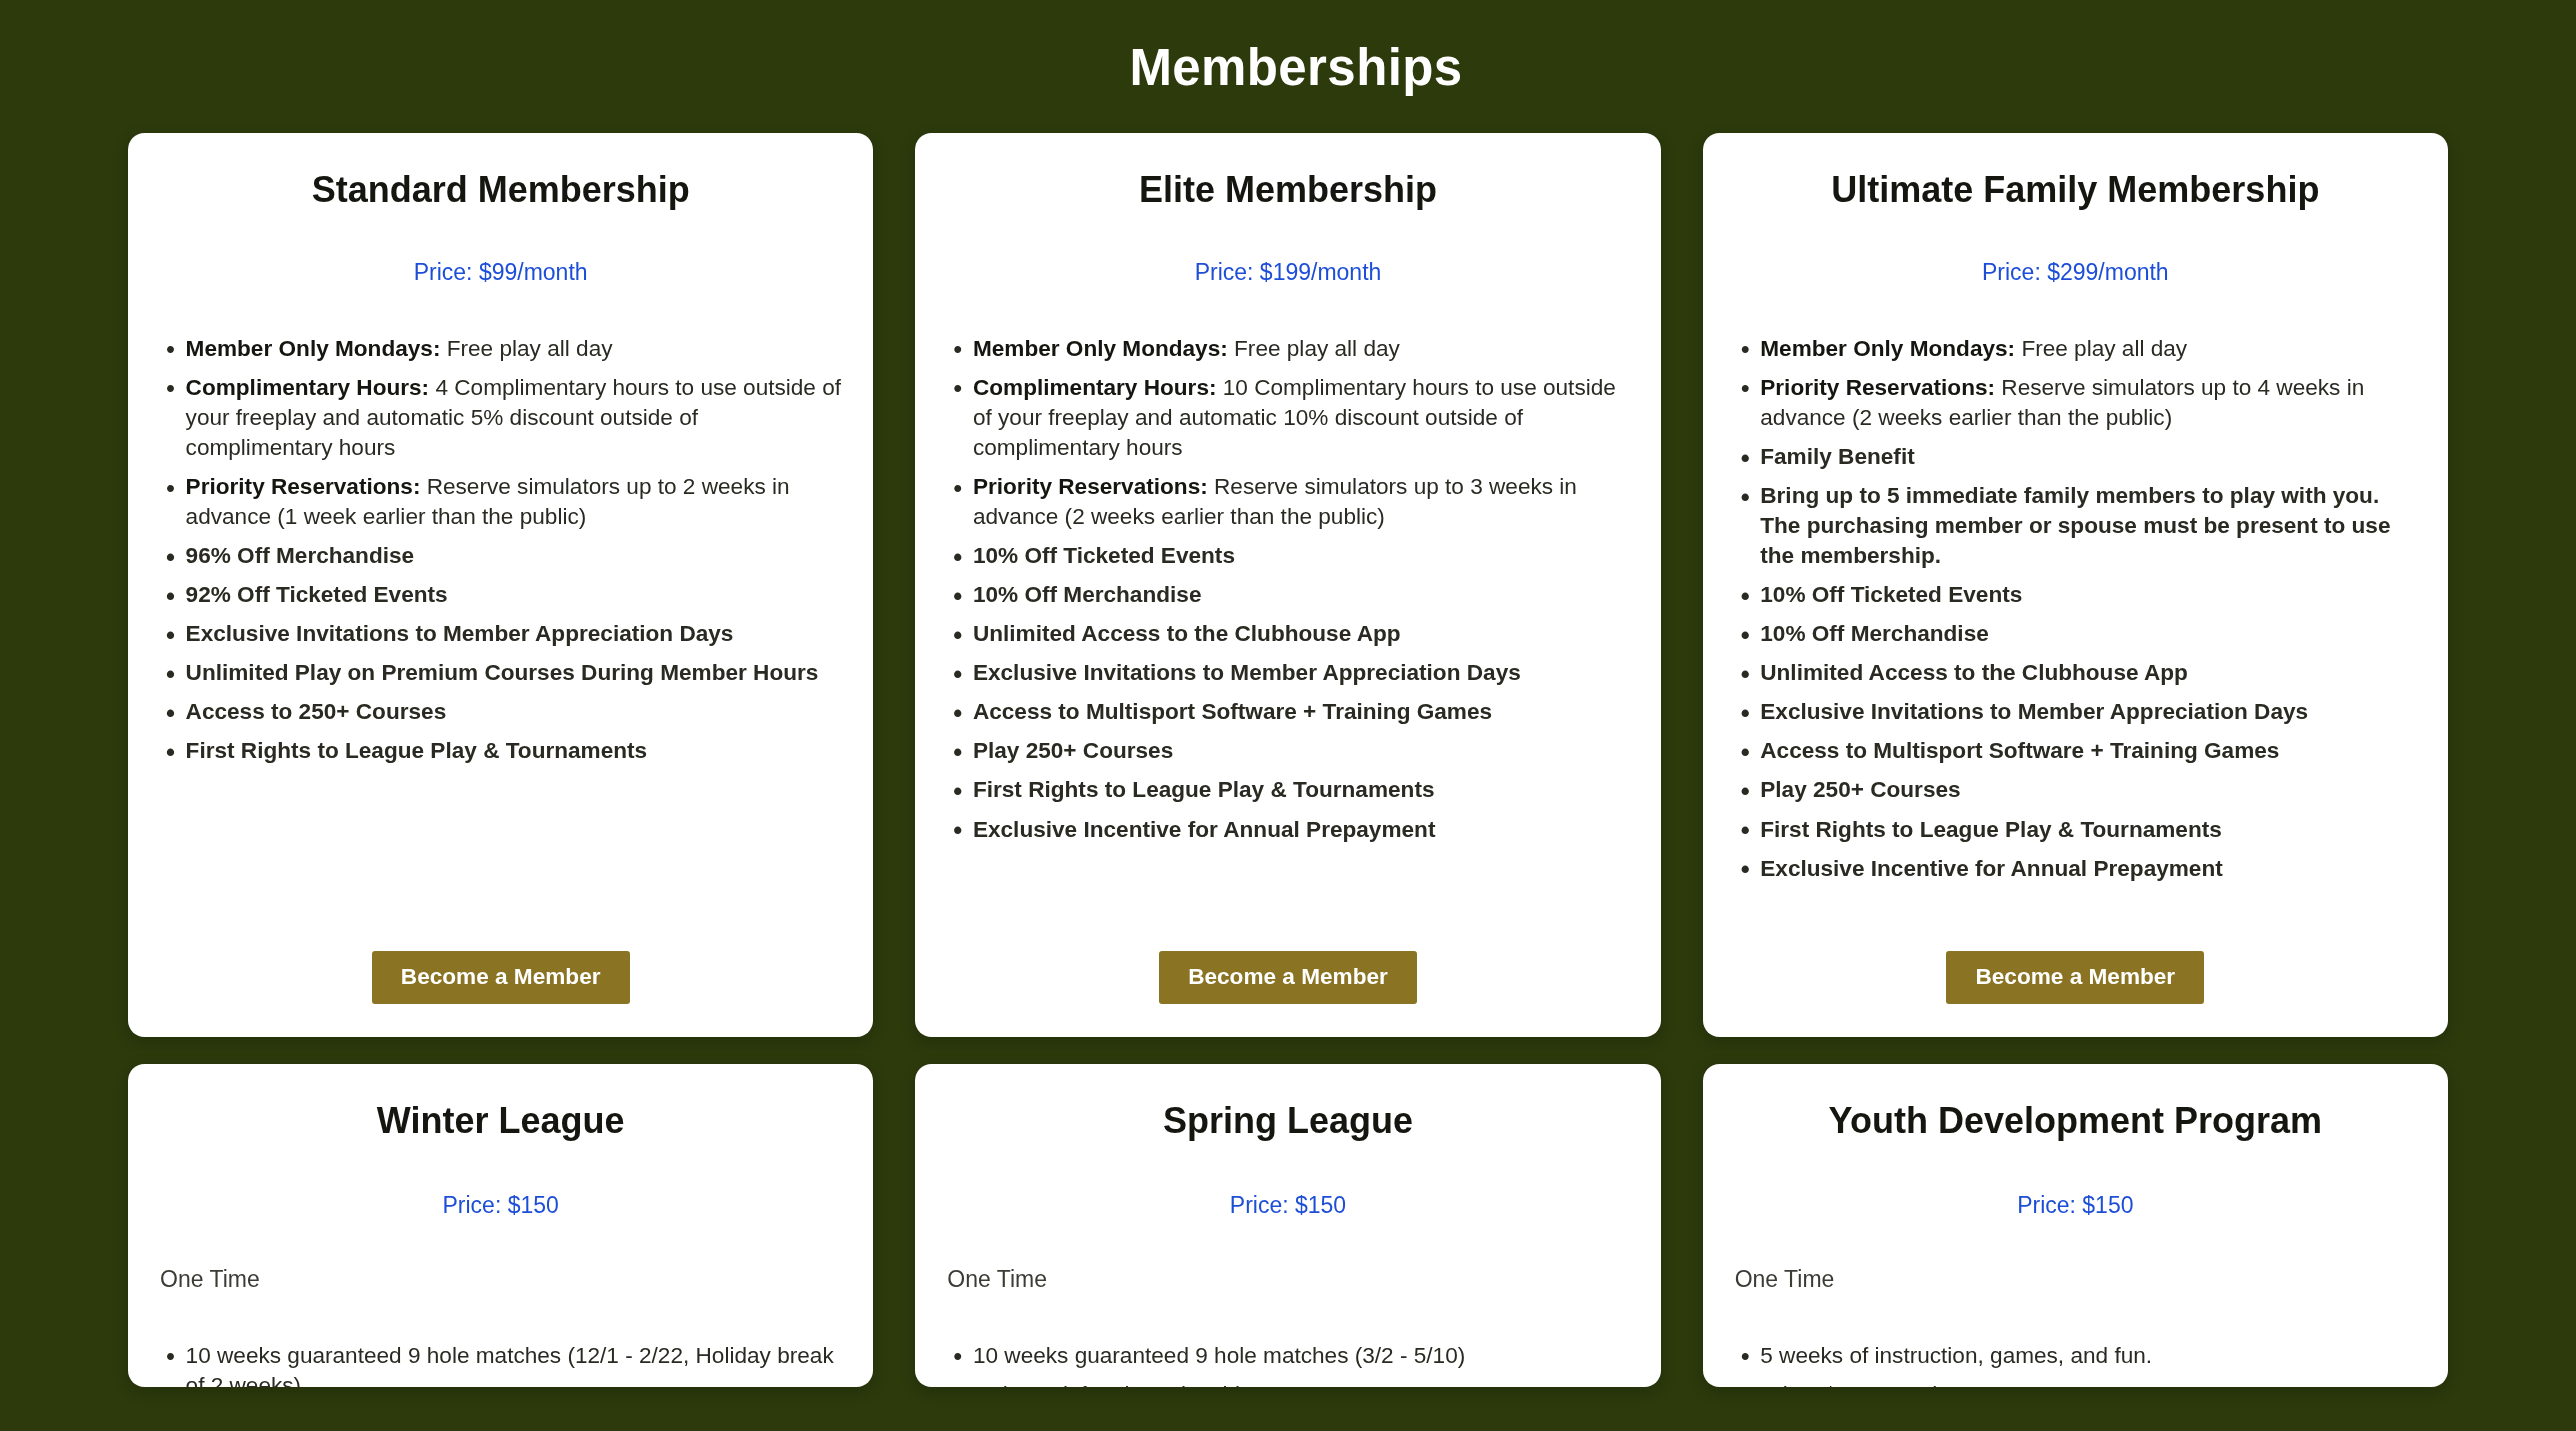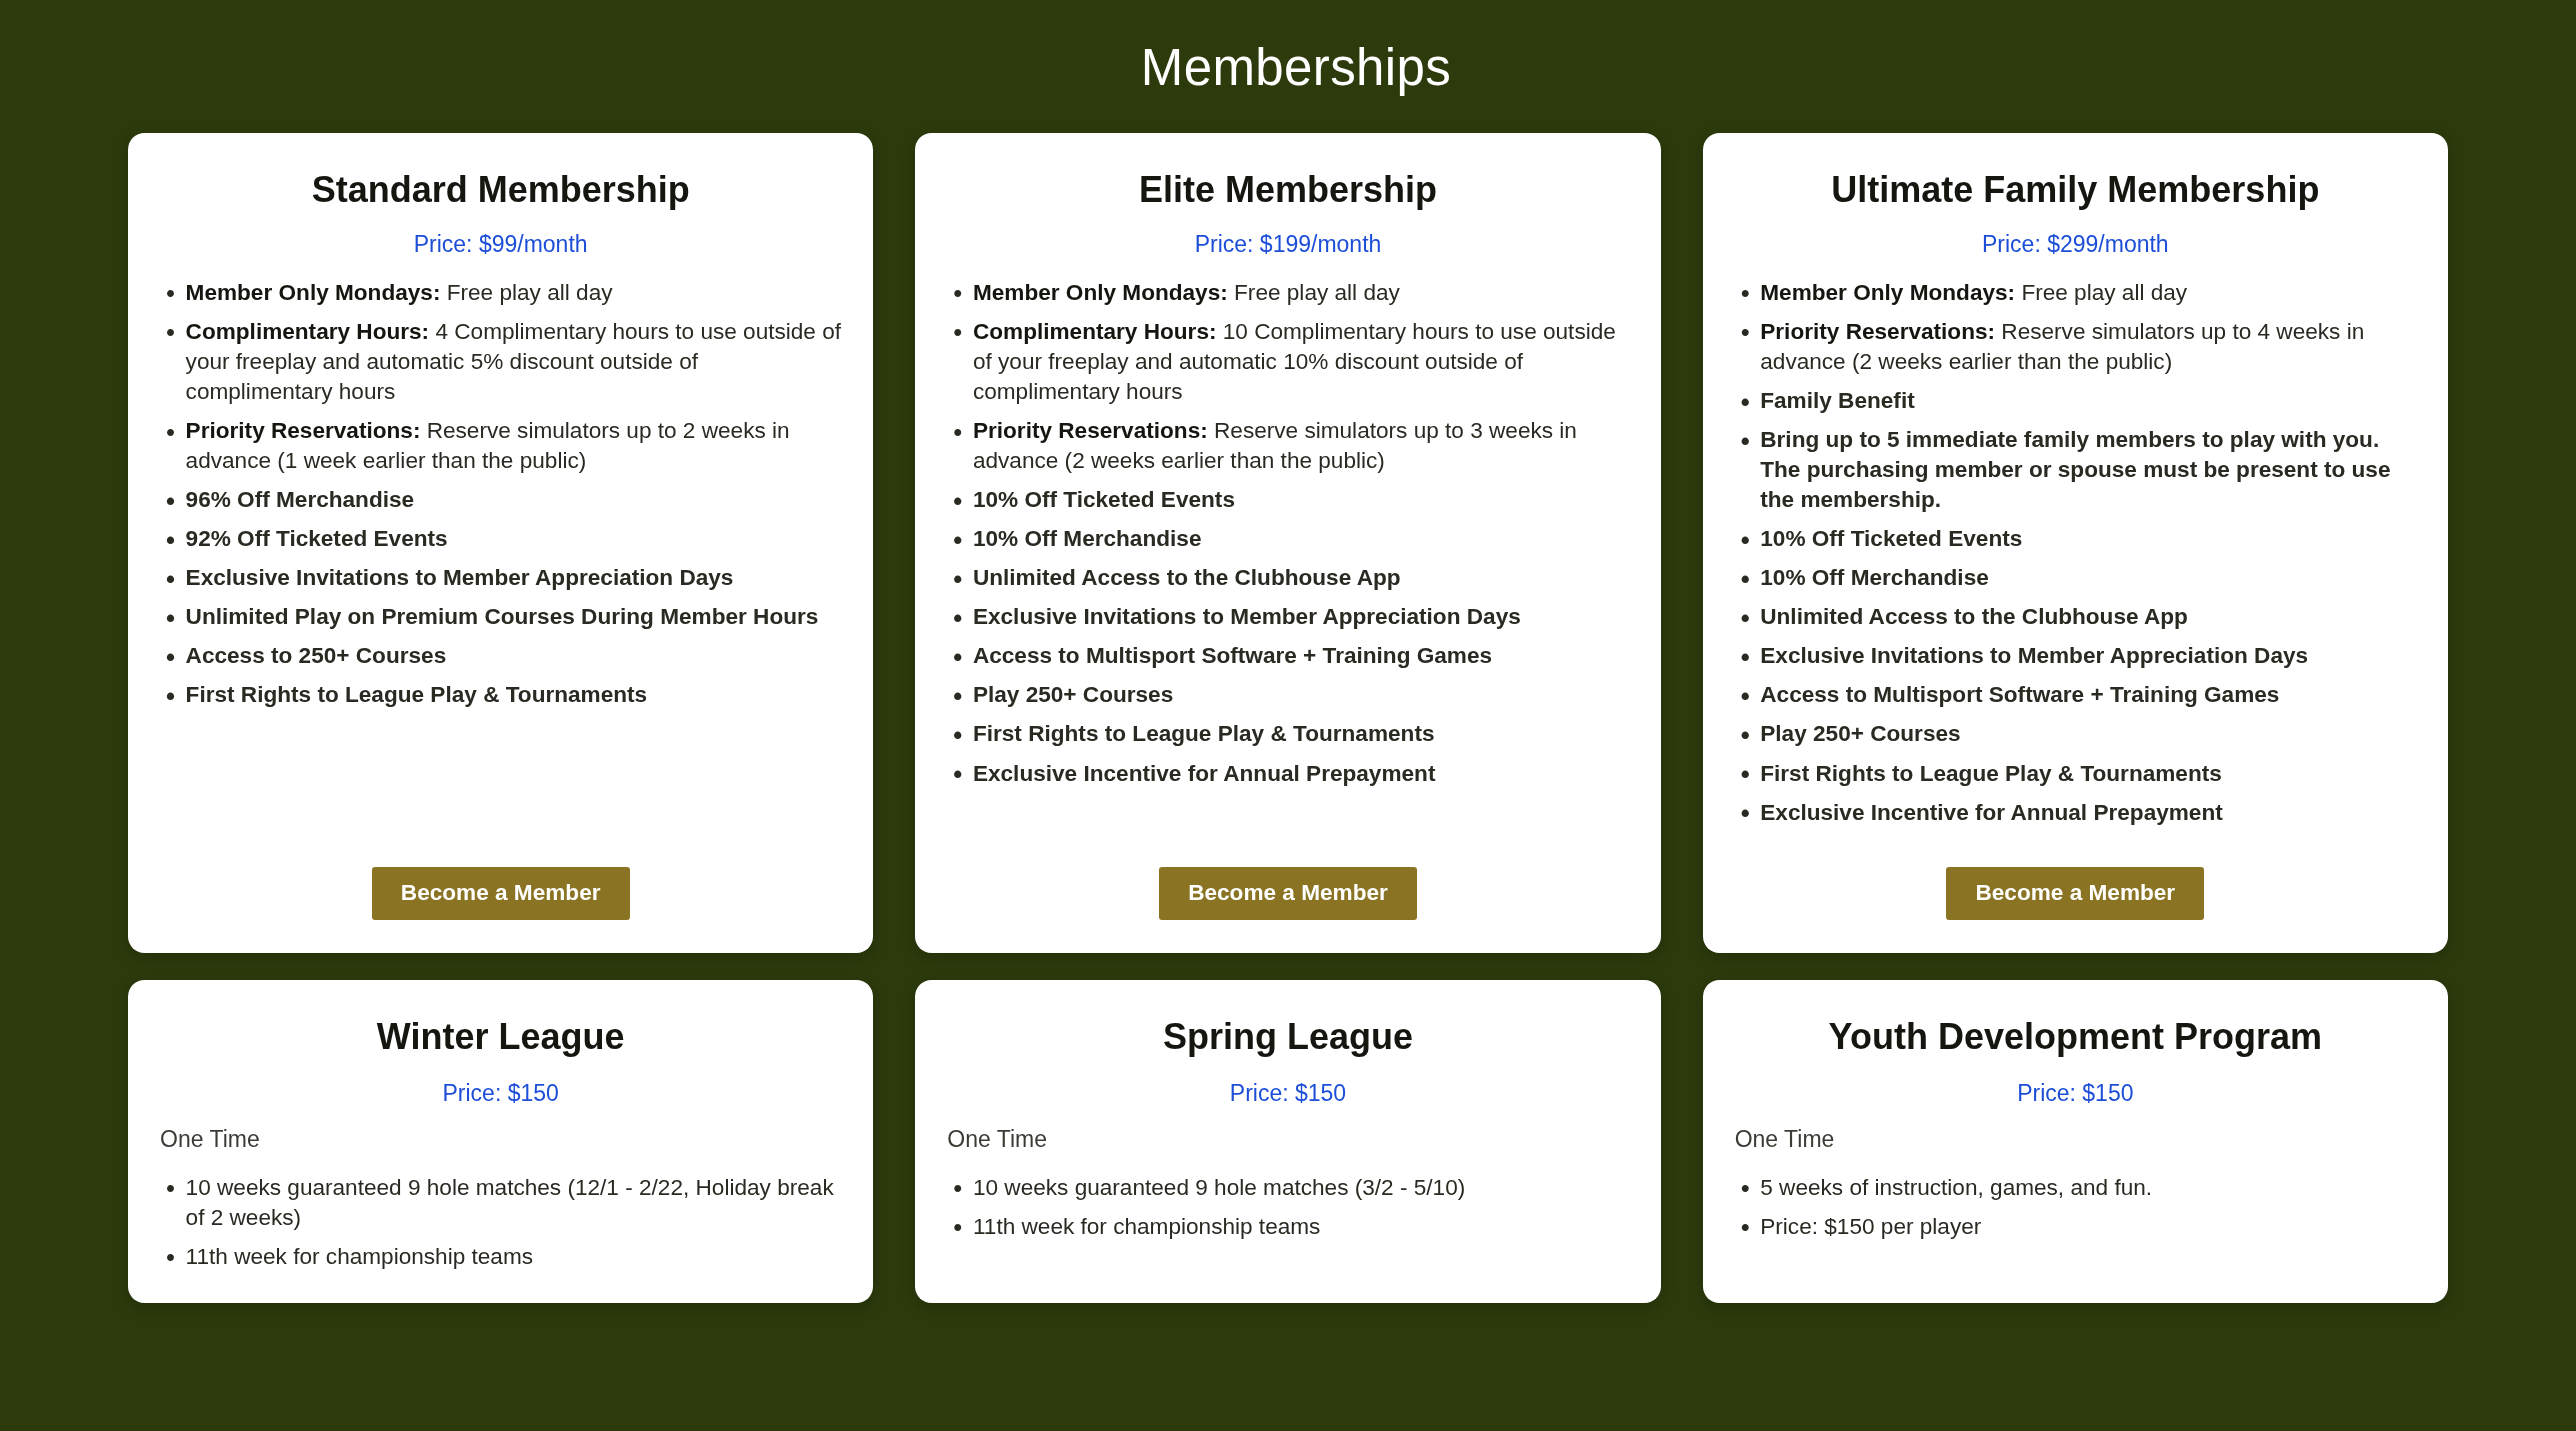--- a/index.html
+++ b/index.html
@@ -15,40 +15,41 @@
     overflow-x: hidden;
   }
   .page {
     width: 2576px;
     padding: 0 0 30px 0;
   }
   .page-title {
     text-align: center;
     color: #ffffff;
     font-size: 51px;
-    font-weight: normal;
+    font-weight: bold;
     letter-spacing: 0.4px;
     margin: 38px 0 36px 16px;
   }
   .card-grid {
     display: flex;
     gap: 42px;
     padding: 0 128px;
     align-items: stretch;
     margin-bottom: 27px;
   }
   .card {
     background: #ffffff;
     border-radius: 16.5px;
     flex: 1 1 0;
     padding: 27px 32px 33px 32px;
     display: flex;
     flex-direction: column;
     box-shadow: 0 4.5px 15px rgba(0,0,0,0.18);
     min-width: 0;
+    gap: 28px;
   }
   .card-title {
     text-align: center;
     font-size: 36px;
     font-weight: bold;
     color: #15160f;
     line-height: 1.15;
     margin: 9px 0 21px 0;
   }
   .card-price {

